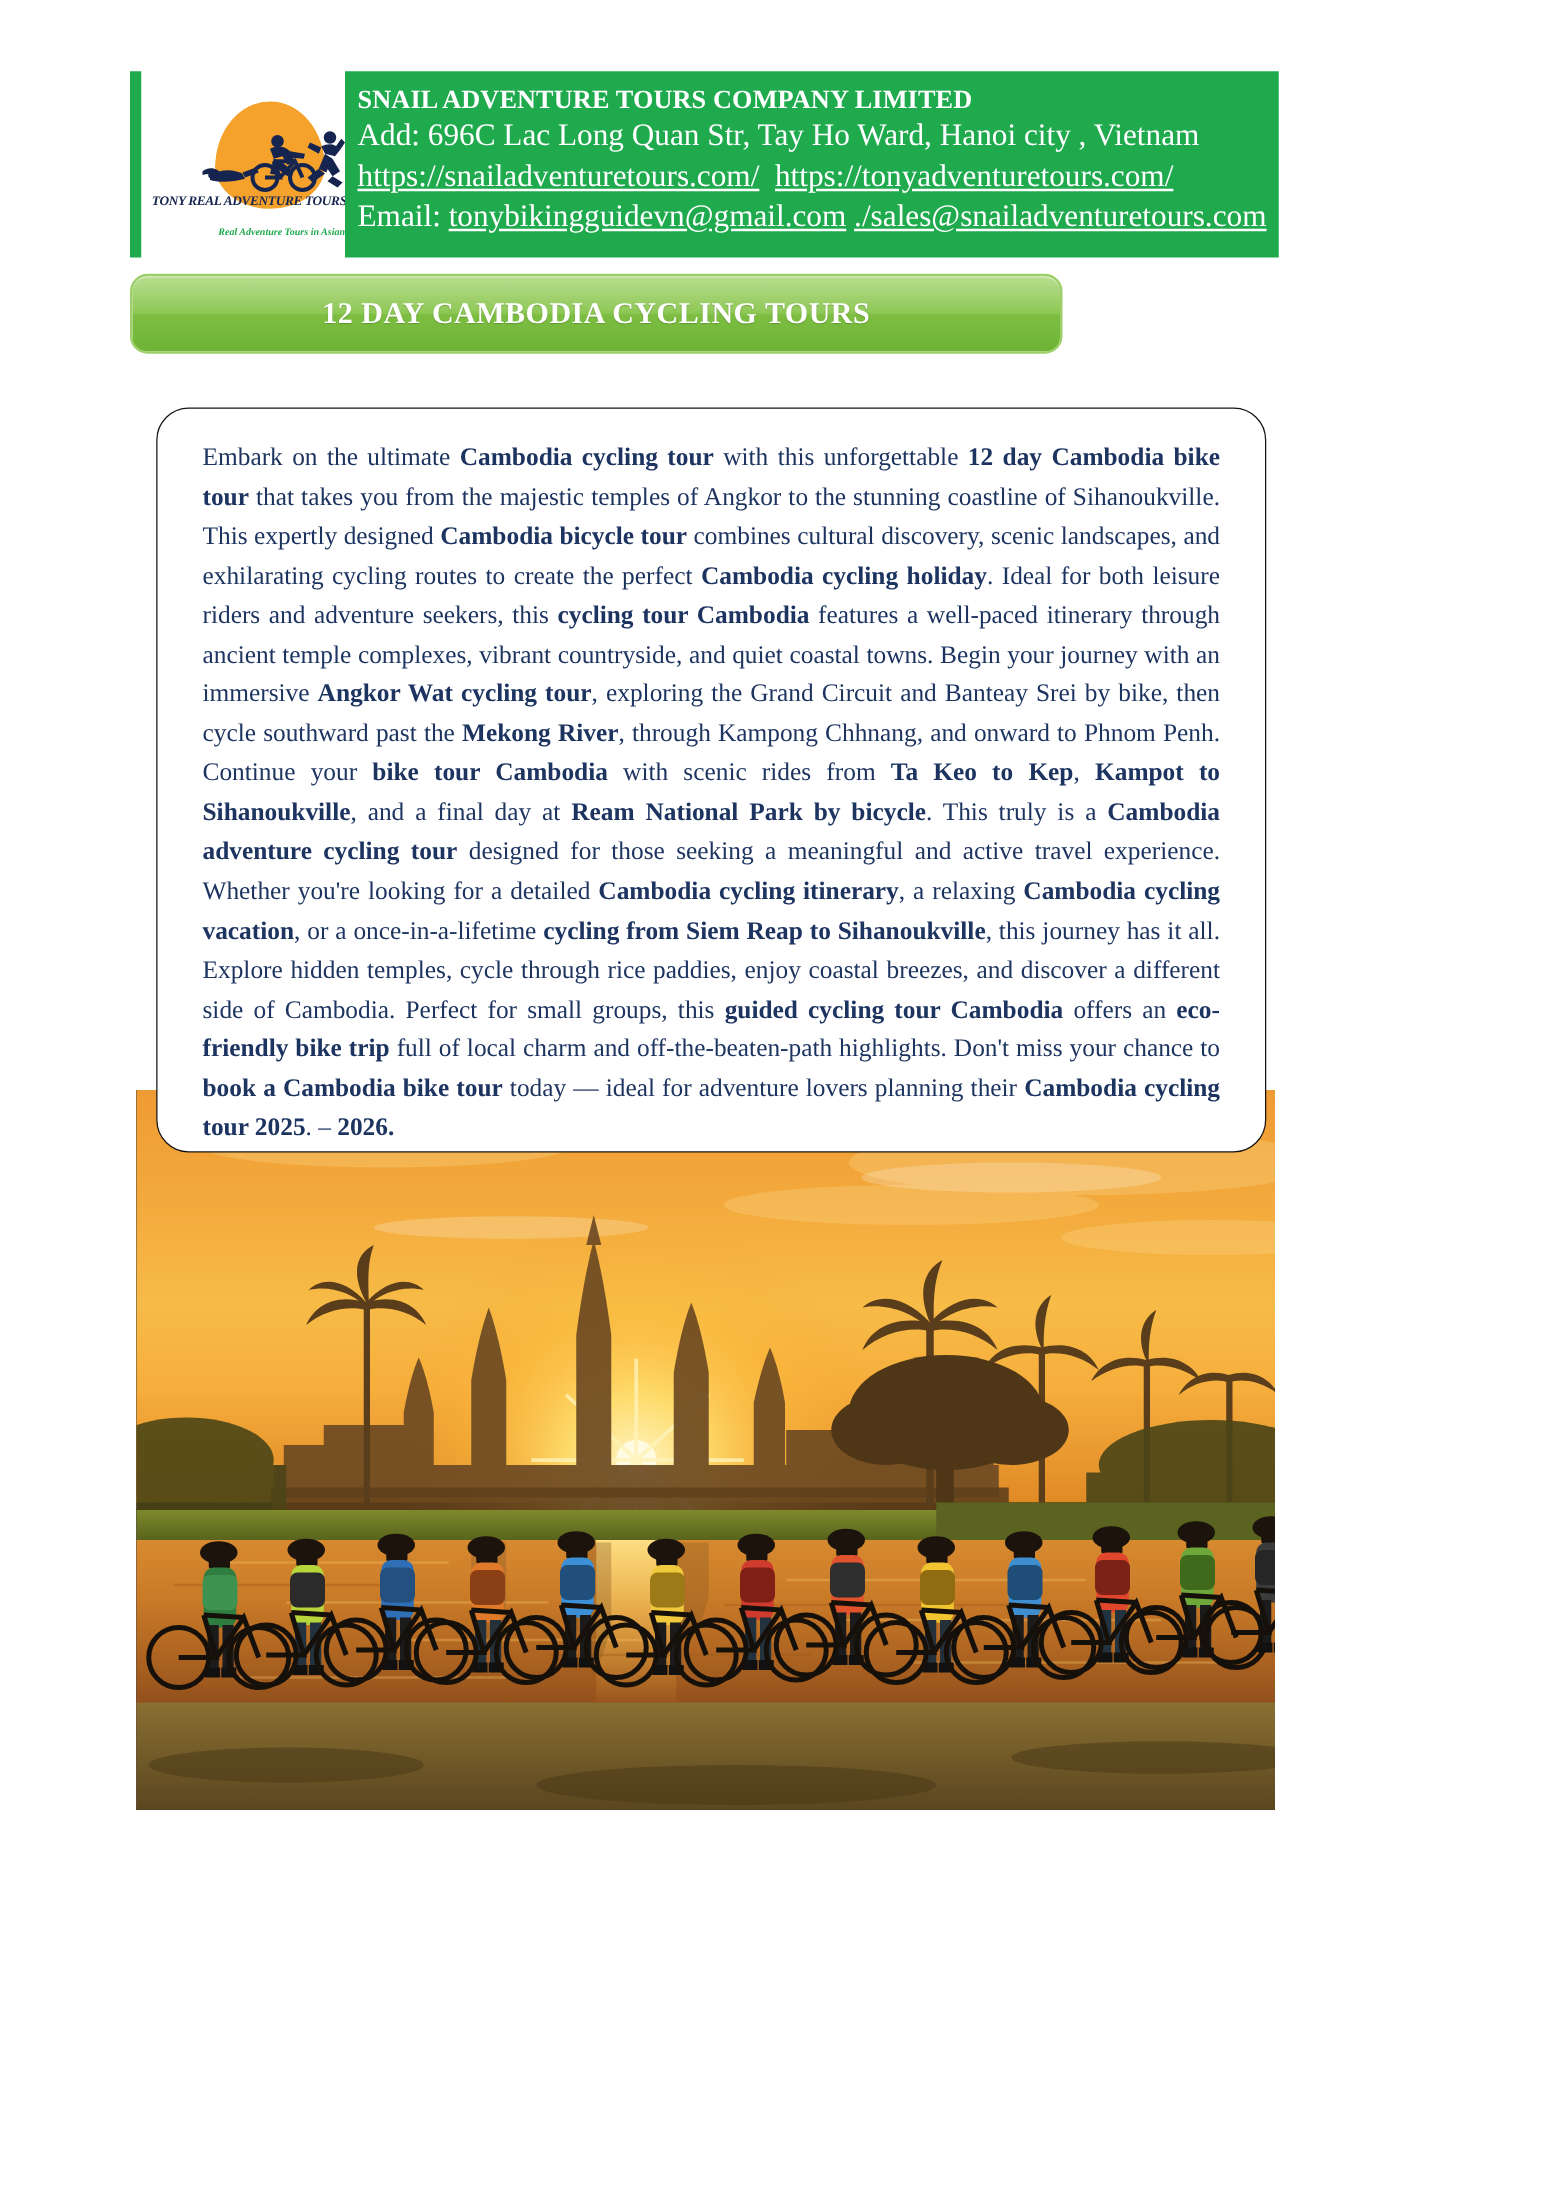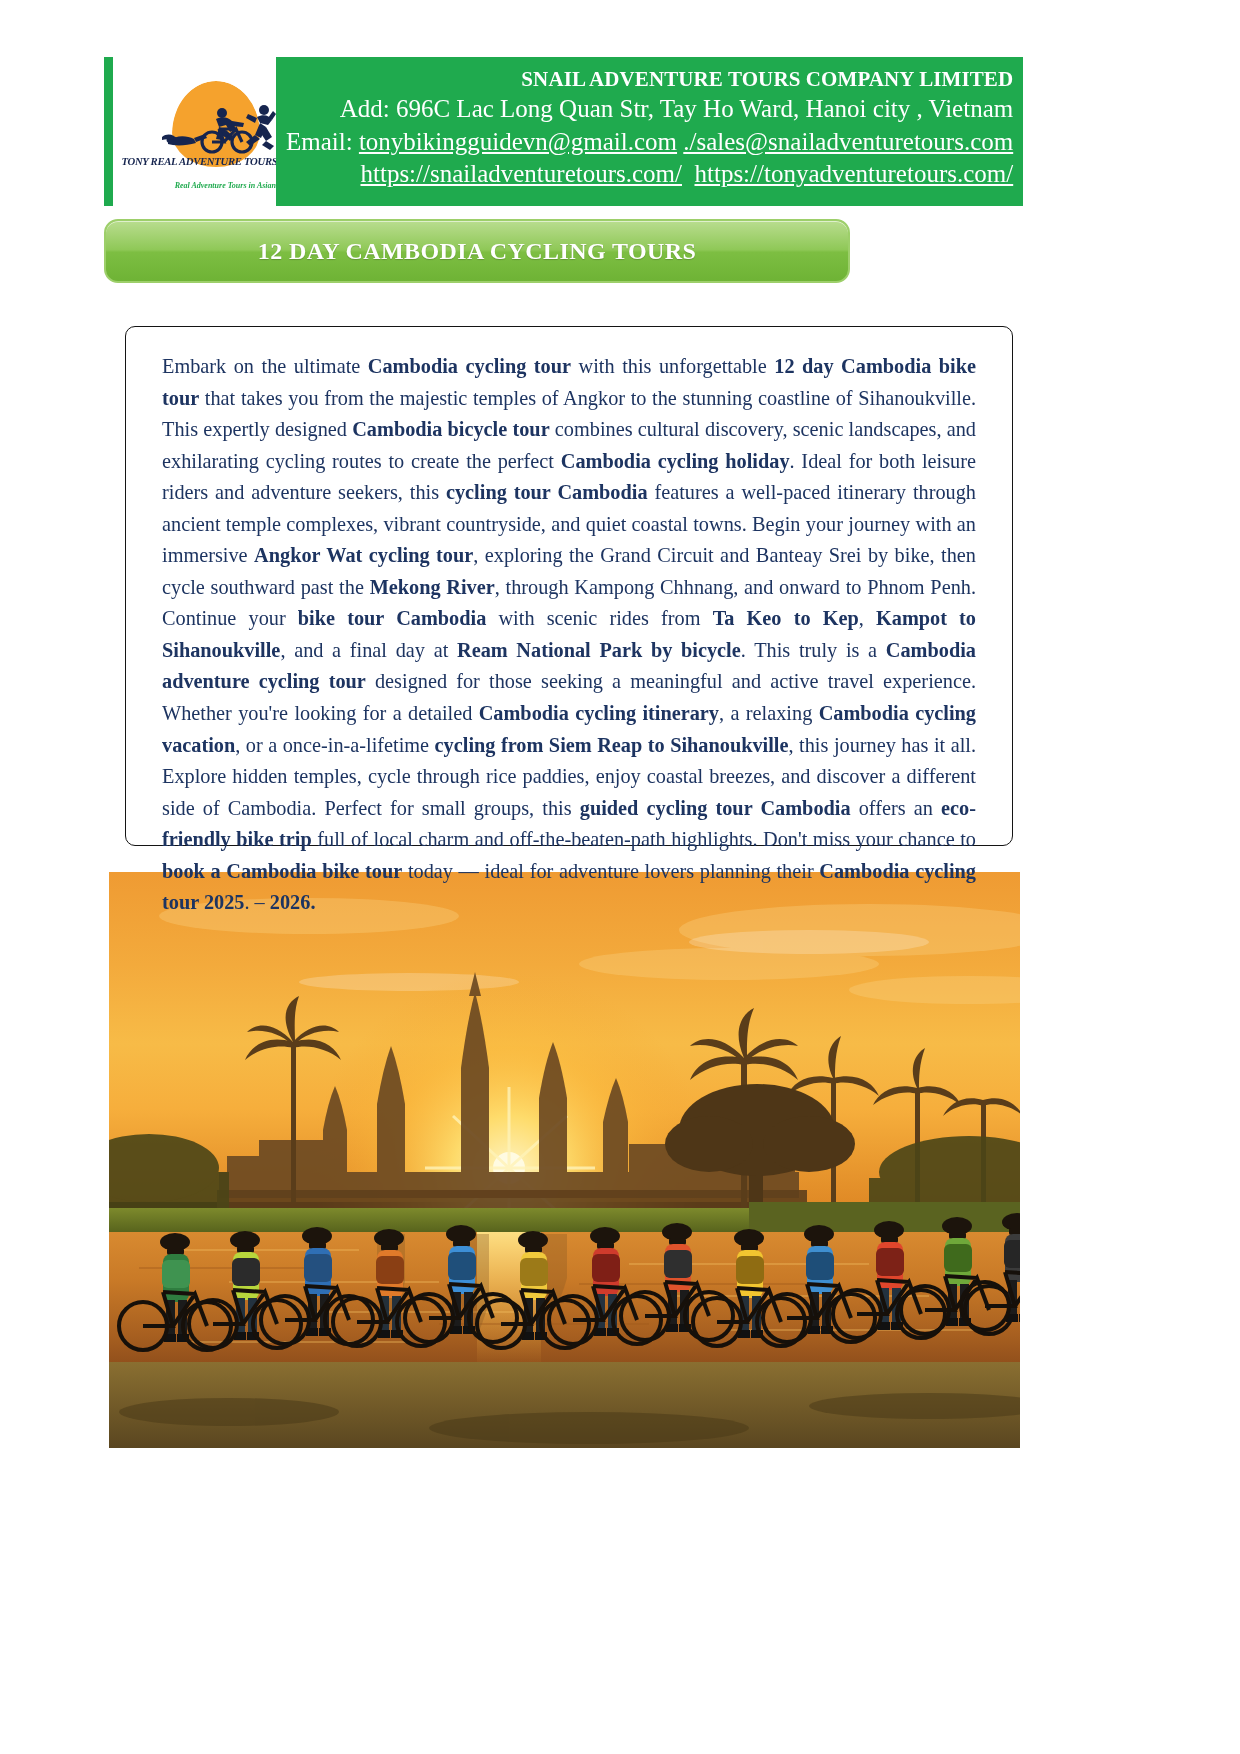--- a/index.html
+++ b/index.html
@@ -80,21 +80,21 @@
     white-space: nowrap;
     margin-top: 14px;
   }
 
   #header-green {
     flex: 1 1 auto;
     background: #1faa4e;
     color: #ffffff;
     padding: 9px 10px 6px 10px;
     box-sizing: border-box;
-    text-align: right;
+    text-align: left;
     line-height: 1.30;
   }
   #company-name {
     font-size: 21px;
     font-weight: bold;
     letter-spacing: 0.1px;
     white-space: nowrap;
   }
   .header-line {
     font-size: 25px;
@@ -128,24 +128,24 @@
     letter-spacing: 0.4px;
     text-shadow: 0 1px 1px rgba(0,0,0,0.20);
   }
 
   
   #intro-card {
     position: absolute;
     left: 125px;
     top: 326px;
     width: 888px;
-    height: 520px;
+    height: 596px;
     box-sizing: border-box;
     border: 1.6px solid #141414;
-    border-radius: 10px;
+    border-radius: 26px;
     background: #ffffff;
     padding: 24px 36px 10px 36px;
     z-index: 3;
   }
   #intro-text {
     font-size: 20.3px;
     line-height: 1.555;
     color: #1d3461;
     text-align: justify;
     text-justify: inter-word;
@@ -208,22 +208,22 @@
         </g>
       </svg>
     </div>
     <div id="logo-wordmark">TONY REAL ADVENTURE TOURS</div>
     <div id="logo-tagline">Real Adventure Tours in Asian</div>
   </div>
 
   <div id="header-green">
     <div id="company-name">SNAIL ADVENTURE TOURS COMPANY LIMITED</div>
     <div class="header-line">Add: 696C Lac Long Quan Str, Tay Ho Ward, Hanoi city , Vietnam</div>
+    <div class="header-line"><a class="hdr-link" href="#">https://snailadventuretours.com/</a>&nbsp; <a class="hdr-link" href="#">https://tonyadventuretours.com/</a></div>
     <div class="header-line"><span>Email:</span> <a class="hdr-link" href="#">tonybikingguidevn@gmail.com</a> <a class="hdr-link" href="#">./sales@snailadventuretours.com</a></div>
-    <div class="header-line"><a class="hdr-link" href="#">https://snailadventuretours.com/</a>&nbsp; <a class="hdr-link" href="#">https://tonyadventuretours.com/</a></div>
   </div>
 </div>
 
 <div id="title-bar">
   <div id="title-text">12 DAY CAMBODIA CYCLING TOURS</div>
 </div>
 
 <div id="intro-card">
   <div id="intro-text"><span>Embark on the ultimate </span><b>Cambodia cycling tour</b><span> with this unforgettable </span><b>12 day Cambodia bike tour</b><span> that takes you from the majestic temples of Angkor to the stunning coastline of Sihanoukville. This expertly designed </span><b>Cambodia bicycle tour</b><span> combines cultural discovery, scenic landscapes, and exhilarating cycling routes to create the perfect </span><b>Cambodia cycling holiday</b><span>. Ideal for both leisure riders and adventure seekers, this </span><b>cycling tour Cambodia</b><span> features a well-paced itinerary through ancient temple complexes, vibrant countryside, and quiet coastal towns. Begin your journey with an immersive </span><b>Angkor Wat cycling tour</b><span>, exploring the Grand Circuit and Banteay Srei by bike, then cycle southward past the </span><b>Mekong River</b><span>, through Kampong Chhnang, and onward to Phnom Penh. Continue your </span><b>bike tour Cambodia</b><span> with scenic rides from </span><b>Ta Keo to Kep</b><span>, </span><b>Kampot to Sihanoukville</b><span>, and a final day at </span><b>Ream National Park by bicycle</b><span>. This truly is a </span><b>Cambodia adventure cycling tour</b><span> designed for those seeking a meaningful and active travel experience. Whether you're looking for a detailed </span><b>Cambodia cycling itinerary</b><span>, a relaxing </span><b>Cambodia cycling vacation</b><span>, or a once-in-a-lifetime </span><b>cycling from Siem Reap to Sihanoukville</b><span>, this journey has it all. Explore hidden temples, cycle through rice paddies, enjoy coastal breezes, and discover a different side of Cambodia. Perfect for small groups, this </span><b>guided cycling tour Cambodia</b><span> offers an </span><b>eco-friendly bike trip</b><span> full of local charm and off-the-beaten-path highlights. Don't miss your chance to </span><b>book a Cambodia bike tour</b><span> today — ideal for adventure lovers planning their </span><b>Cambodia cycling tour 2025</b><span>. – </span><b>2026.</b></div>
 </div>

